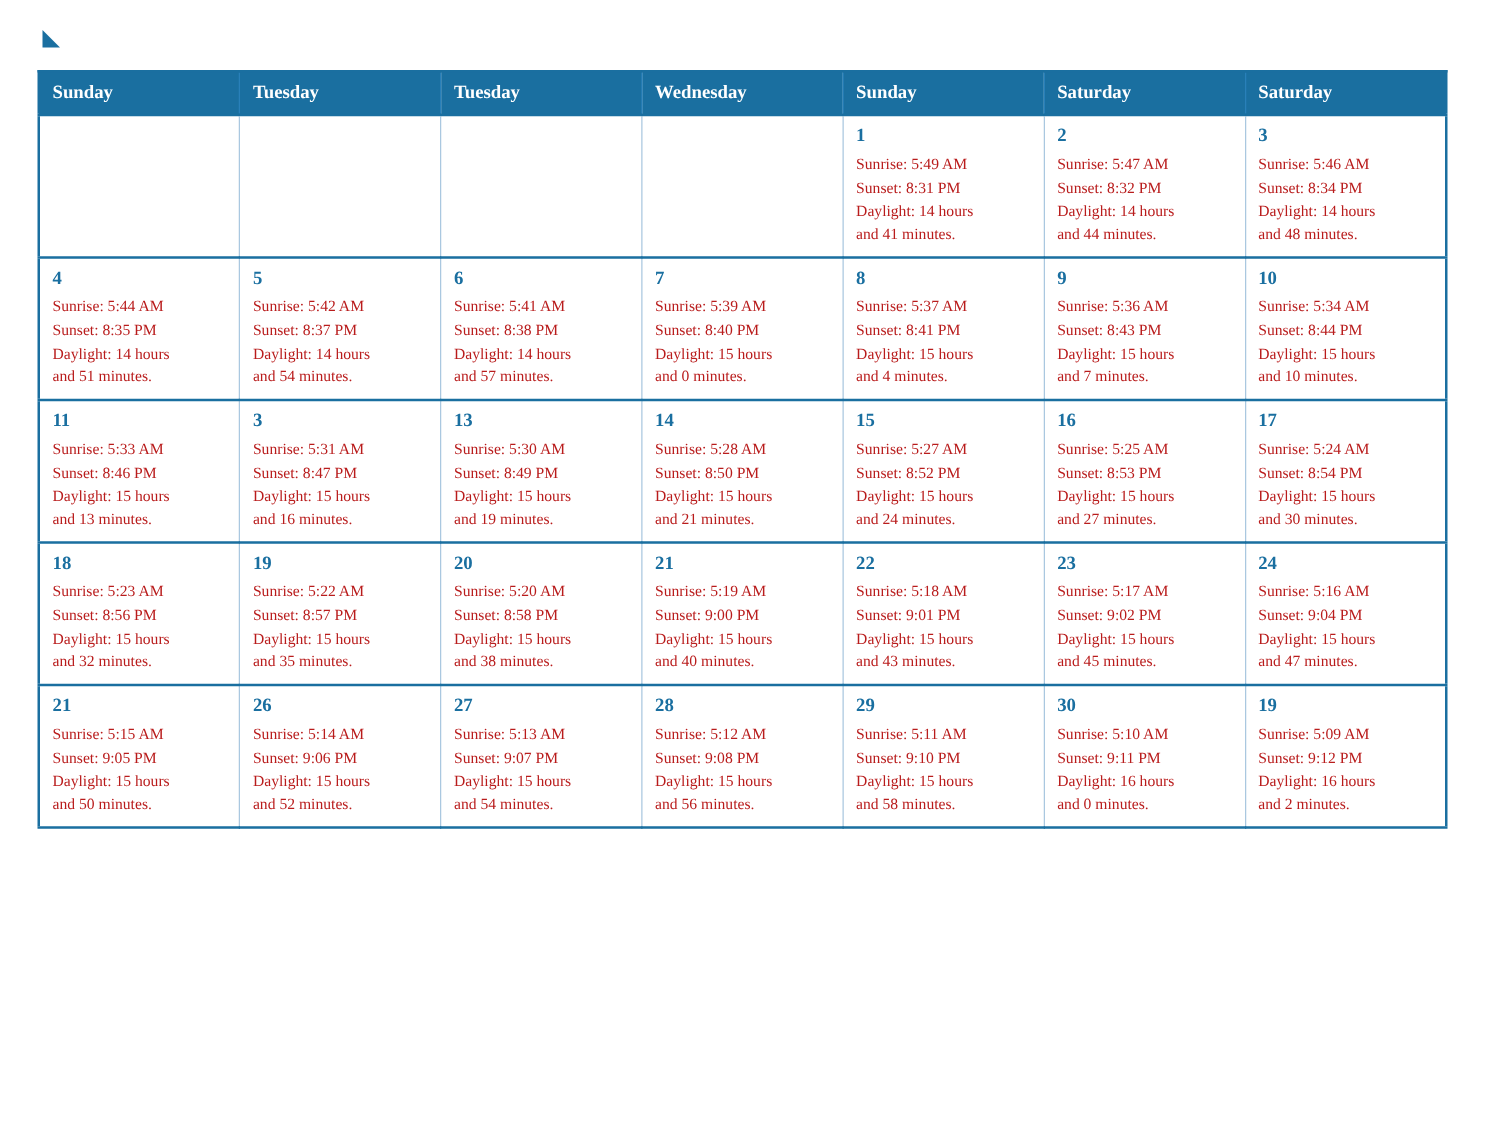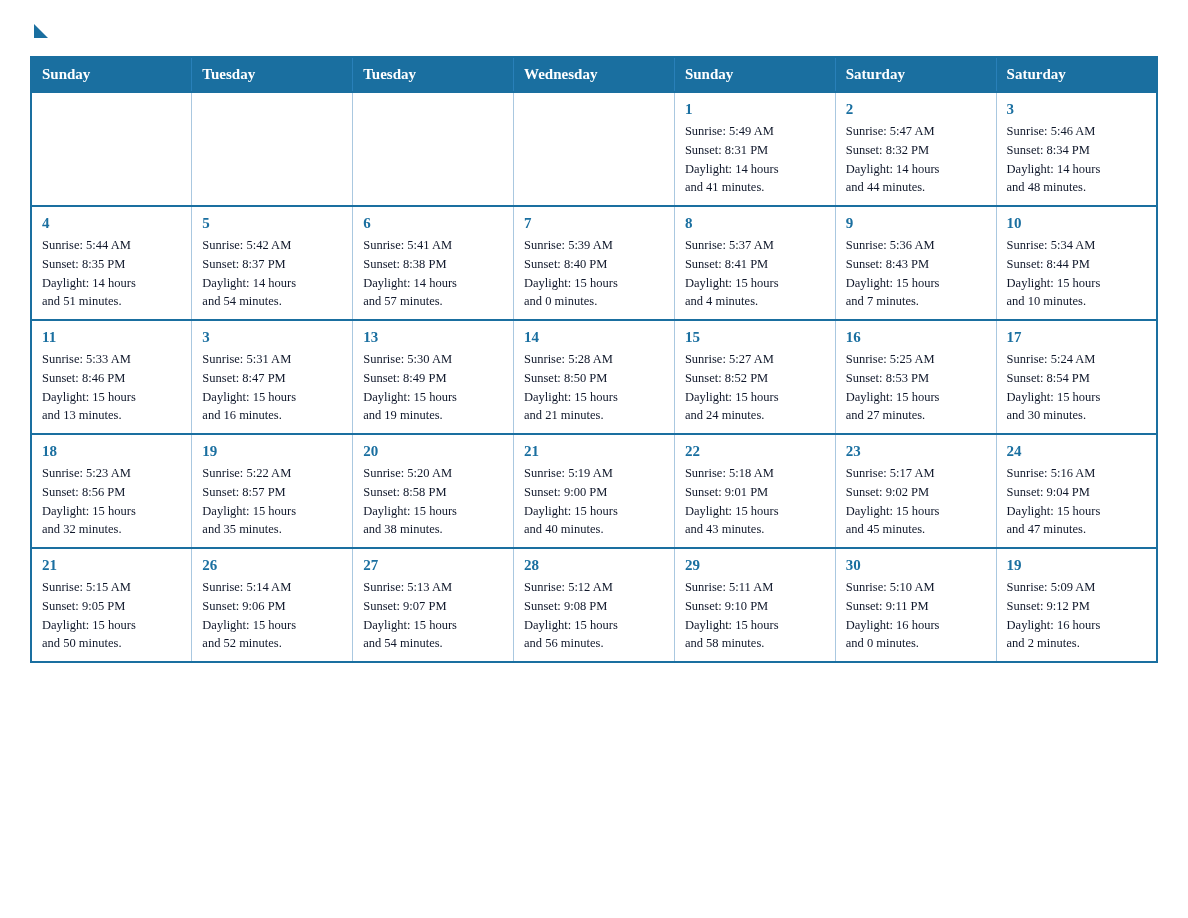--- a/index.html
+++ b/index.html
@@ -89,21 +89,21 @@
     }
     .day-number {
       font-size: 15px;
       font-weight: bold;
       color: #1a6fa0;
       display: block;
       margin-bottom: 4px;
     }
     .day-info {
       font-size: 12.5px;
-      color: #0f172a;
+      color: #b91c1c;
       line-height: 1.5;
     }
     .empty-cell { background: #fff; }
     tr { border-bottom: 2px solid #1a6fa0; }
   </style>
 </head>
 <body>
 
 <div class="page">
 

